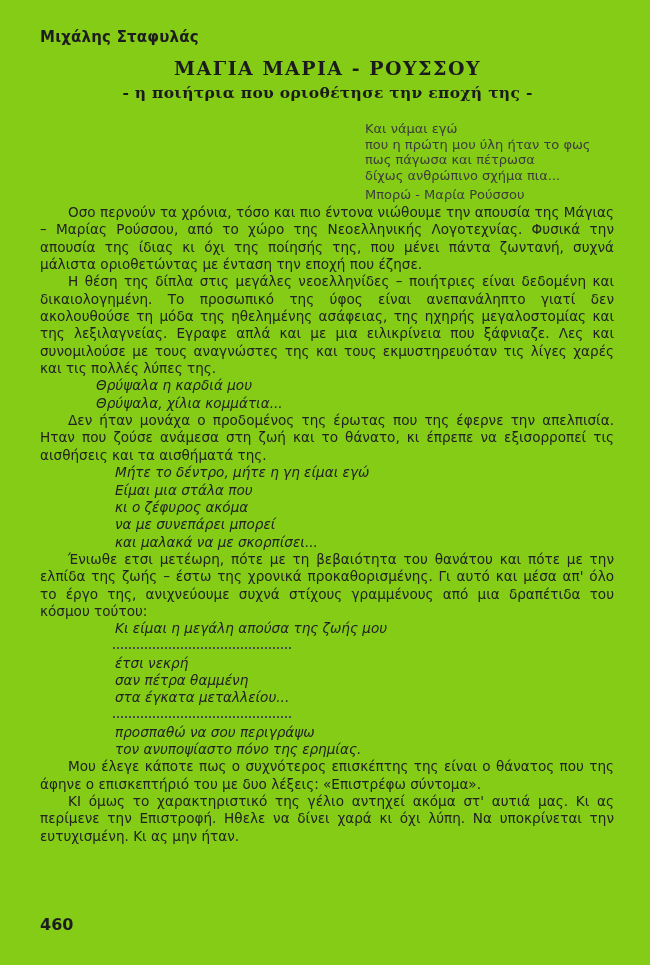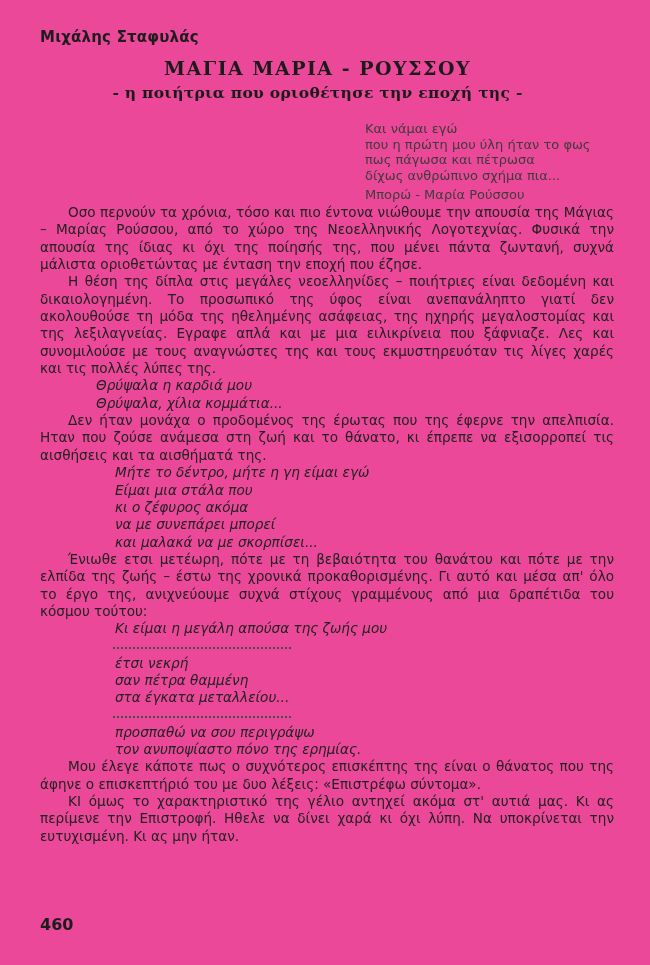--- a/index.html
+++ b/index.html
@@ -5,31 +5,31 @@
   html, body { margin: 0; padding: 0; }
   body {
     width: 650px; height: 965px;
     background: #f4f4f2;
     font-family: "DejaVu Sans", "Liberation Sans", sans-serif;
     -webkit-font-smoothing: antialiased;
   }
   .page {
     position: relative;
     width: 650px; height: 965px;
-    background: #ec4899;
+    background: #84cc16;
     overflow: hidden;
     color: #232323;
   }
   .author {
     position: absolute; left: 40px; top: 28px;
     font-size: 15px; font-weight: bold; color: #1d1d1d;
     letter-spacing: 0.2px;
   }
   .title-block {
-    position: absolute; left: 6px; top: 57px; width: 623px;
+    position: absolute; left: 16px; top: 57px; width: 623px;
     text-align: center;
     font-family: "DejaVu Serif", "Liberation Serif", serif;
     color: #1b1b1b;
   }
   .main-title {
     font-size: 19px; font-weight: bold; letter-spacing: 1.5px;
     margin: 0 0 4px 0;
   }
   .sub-title {
     font-size: 15.5px; font-weight: bold; letter-spacing: 0.3px;

